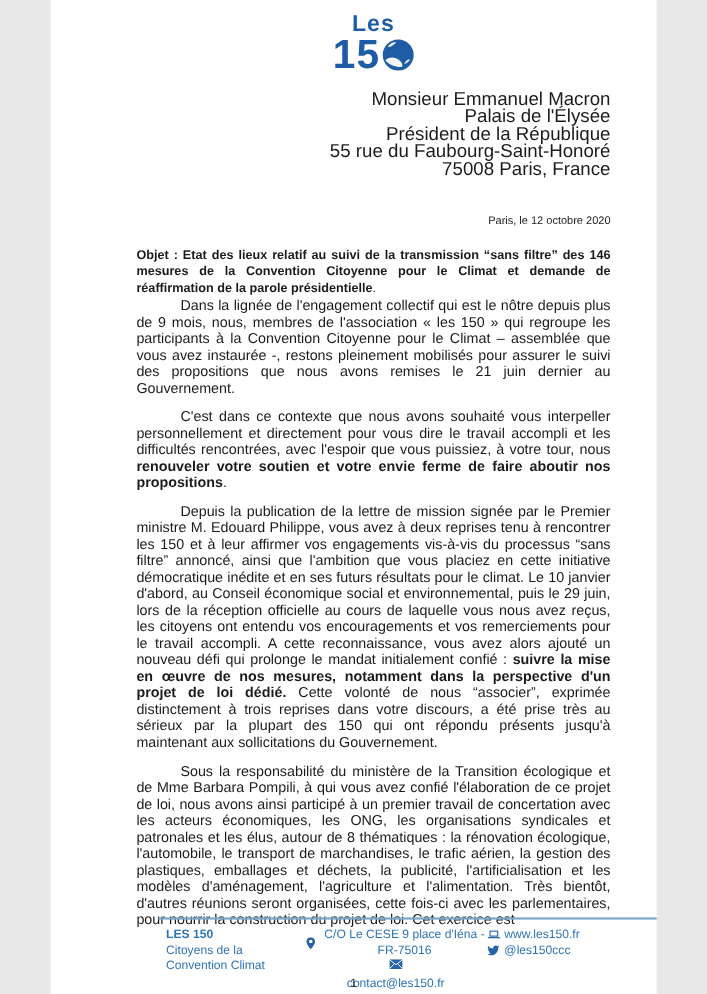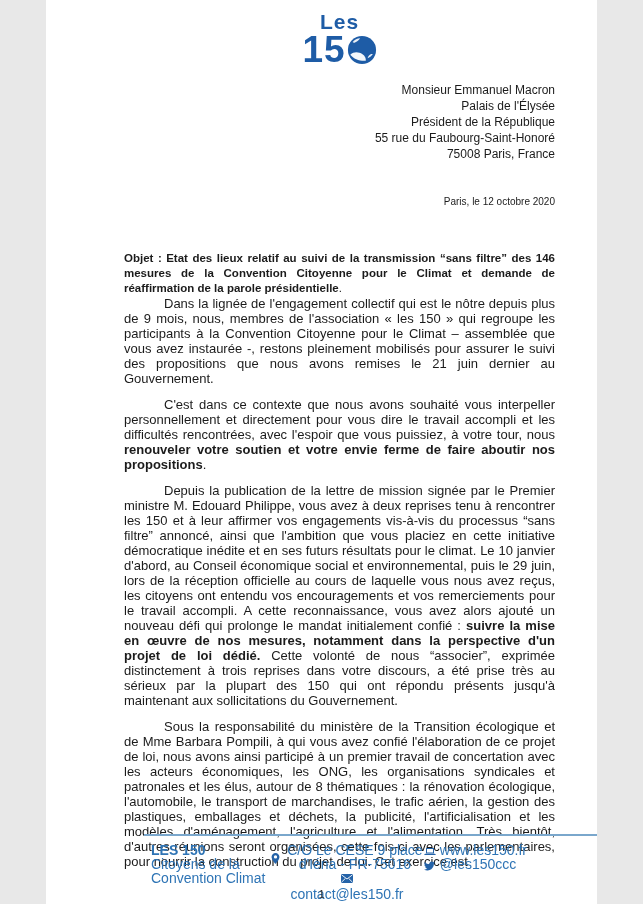--- a/index.html
+++ b/index.html
@@ -15,31 +15,31 @@
     overflow:hidden;
   }
   
   .logo{text-align:center;line-height:1;}
   .logo-les{font-size:21px;font-weight:bold;color:#1e5ca6;letter-spacing:1px;line-height:23px;}
   .logo-150{font-size:37px;font-weight:bold;color:#1e5ca6;line-height:34px;letter-spacing:1px;display:flex;align-items:center;justify-content:center;}
   .logo-150 .globe{display:inline-block;width:30px;height:30px;margin-left:1px;}
   .logo-citoyens{font-size:14px;font-weight:bold;color:#1e5ca6;letter-spacing:7px;line-height:18px;margin-left:7px;}
   .logo-sub{font-size:9px;font-weight:bold;color:#2e77b8;letter-spacing:3.5px;line-height:13px;margin-left:3px;}
   
-  .recipient{margin-top:15px;text-align:right;font-size:12px;line-height:16px;}
+  .recipient{margin-top:15px;text-align:right;font-size:17px;line-height:16px;}
   .dateline{margin-top:32px;text-align:right;font-size:10px;line-height:15px;}
-  .objet{margin-top:42px;font-size:11.5px;line-height:15px;text-align:justify;}
+  .objet{margin-top:16px;font-size:11.5px;line-height:15px;text-align:justify;}
   .objet strong{font-weight:bold;}
   .salutation{margin-top:29px;margin-bottom:11px;font-size:11.5px;line-height:15px;text-indent:40px;}
   .body p{margin:0 0 11px 0;font-size:13px;line-height:15px;text-align:justify;text-indent:40px;}
   .body p strong{font-weight:bold;}
   
   .footer{position:absolute;left:0;right:0;bottom:0;height:70px;}
   .divider{position:absolute;top:0;left:98px;width:456px;height:2px;background:#7aa7cc;}
-  .footer-cols{position:absolute;top:9px;left:105px;right:70px;display:flex;justify-content:space-between;align-items:flex-start;color:#2e74b5;font-size:14px;line-height:14px;}
+  .footer-cols{position:absolute;top:9px;left:105px;right:70px;display:flex;justify-content:space-between;align-items:flex-start;color:#2e74b5;font-size:11px;line-height:14px;}
   .fcol-left .org-name{font-weight:bold;}
   .fcol-mid{text-align:center;}
   .fcol-mid .frow, .fcol-right .frow{display:flex;align-items:center;justify-content:flex-start;gap:5px;}
   .fcol-right .frow{}
   .ficon{display:inline-block;width:11px;height:11px;flex:0 0 auto;}
   .page-num{position:absolute;bottom:4px;left:0;right:0;text-align:center;font-size:11px;color:#333;}
 </style>
 </head>
 <body>
 

